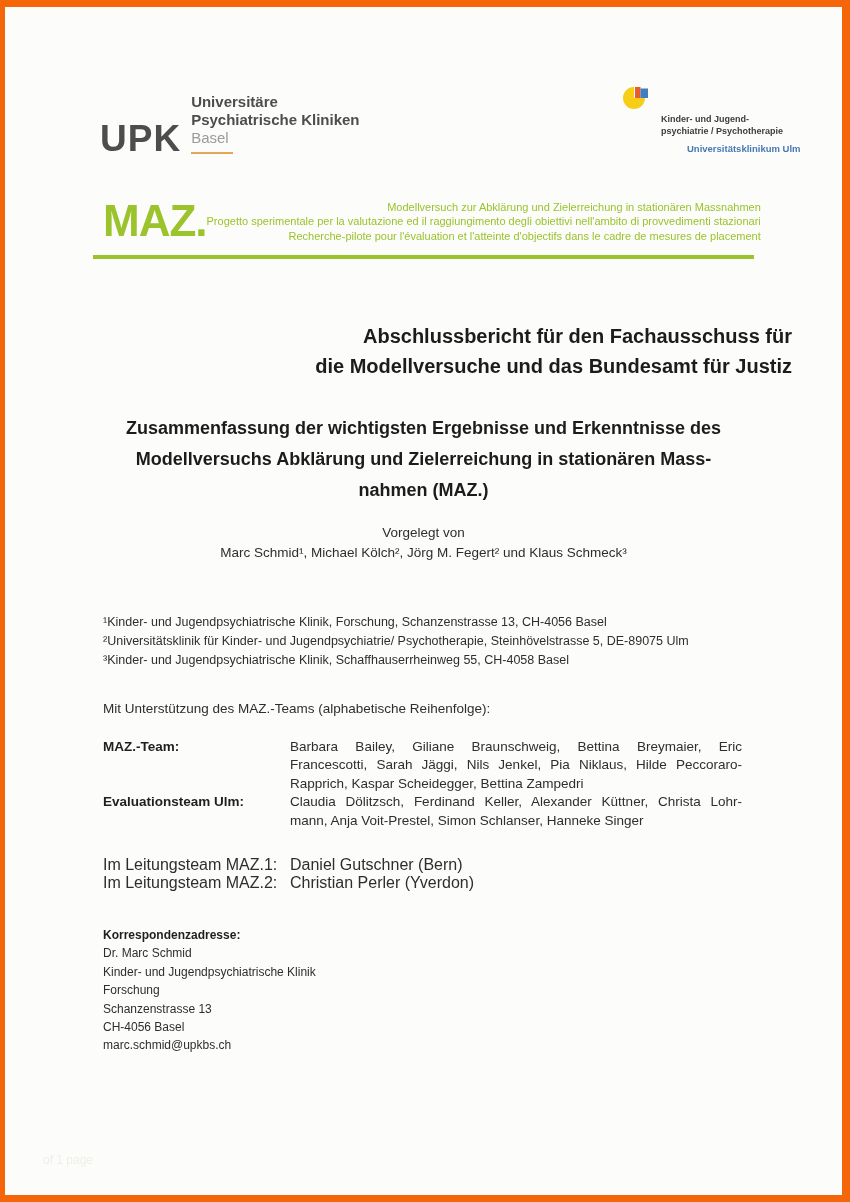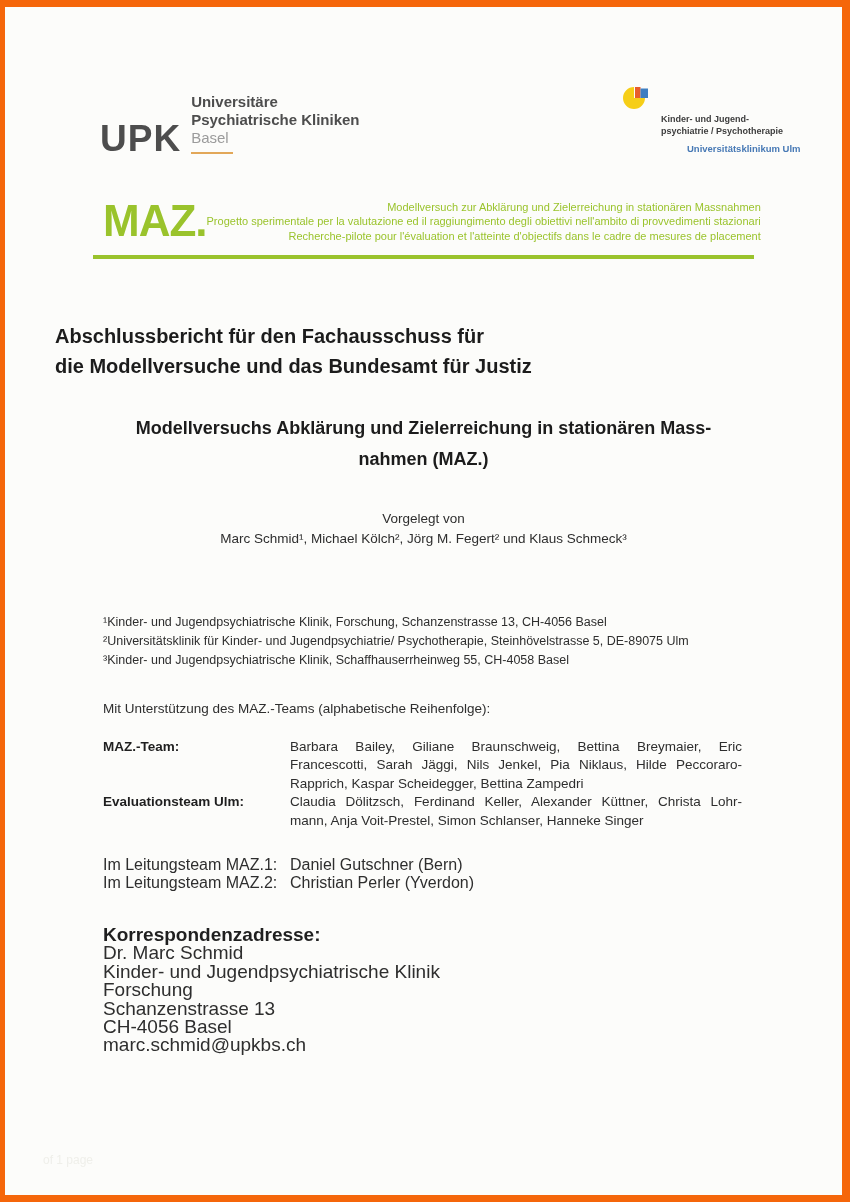--- a/index.html
+++ b/index.html
@@ -23,34 +23,34 @@
   .ulm-logo{position:absolute;left:618px;top:78px;width:160px;}
   .ulm-mark{position:absolute;left:0;top:0;}
   .ulm-text{position:absolute;left:38px;top:28px;font-size:9px;font-weight:bold;color:#3d3d3d;line-height:12px;white-space:nowrap;}
   .ulm-blue{margin-top:6px;font-size:9.5px;color:#4779B5;padding-left:26px;}
   
   .maz-row{position:absolute;left:98px;right:95px;top:192px;display:flex;justify-content:space-between;align-items:flex-end;}
   .maz-word{font-size:44px;font-weight:800;color:#9AC32C;line-height:1;letter-spacing:-1px;}
   .maz-taglines{text-align:right;font-size:11px;color:#9AC32C;line-height:14.5px;white-space:nowrap;}
   .green-rule{position:absolute;left:88px;right:88px;top:248px;height:4px;background:#9AC32C;}
   
-  .doc-title{position:absolute;left:50px;right:50px;top:314px;text-align:left;font-size:20px;font-weight:bold;color:#1c1c1c;line-height:30px;}
+  .doc-title{position:absolute;left:50px;right:50px;top:314px;text-align:right;font-size:20px;font-weight:bold;color:#1c1c1c;line-height:30px;}
   .doc-subtitle{position:absolute;left:50px;right:50px;top:406px;text-align:center;font-size:18px;font-weight:bold;color:#1c1c1c;line-height:31px;}
-  .presented{position:absolute;left:50px;right:50px;top:502px;text-align:center;font-size:13.5px;color:#2e2e2e;line-height:20px;}
+  .presented{position:absolute;left:50px;right:50px;top:516px;text-align:center;font-size:13.5px;color:#2e2e2e;line-height:20px;}
   
   .footnotes{position:absolute;left:98px;top:606px;font-size:12.5px;color:#2e2e2e;line-height:19px;white-space:nowrap;}
   
   .support-intro{position:absolute;left:98px;top:694px;font-size:13.5px;color:#2e2e2e;}
   .team{position:absolute;left:98px;right:100px;top:731px;display:grid;grid-template-columns:187px 1fr;font-size:13.5px;color:#2e2e2e;line-height:18.4px;align-items:start;}
   .t-label{font-weight:bold;color:#1f1f1f;}
   .jline{text-align:justify;text-align-last:justify;}
   .jline.last{text-align-last:left;}
   .leadership{position:absolute;left:98px;top:849px;display:grid;grid-template-columns:187px auto;font-size:16px;color:#2e2e2e;line-height:18.4px;}
   
-  .correspondence{position:absolute;left:98px;top:919px;font-size:19px;color:#2e2e2e;line-height:18.4px;}
+  .correspondence{position:absolute;left:98px;top:919px;font-size:12px;color:#2e2e2e;line-height:18.4px;}
   .corr-heading{font-weight:bold;color:#1f1f1f;}
   
   .watermark{position:absolute;left:38px;top:1146px;font-size:12px;color:#EFEFEA;filter:blur(0.6px);}
 </style>
 </head>
 <body>
 
 <div class="page">
 
   <div class="upk-logo">
@@ -85,20 +85,21 @@
     </div>
   </div>
   <div class="green-rule"></div>
 
   <div class="doc-title">
     <div>Abschlussbericht für den Fachausschuss für</div>
     <div>die Modellversuche und das Bundesamt für Justiz</div>
   </div>
 
   <div class="doc-subtitle">
+    <div>Zusammenfassung der wichtigsten Ergebnisse und Erkenntnisse des</div>
     <div>Modellversuchs Abklärung und Zielerreichung in stationären Mass-</div>
     <div>nahmen (MAZ.)</div>
   </div>
 
   <div class="presented">
     <div>Vorgelegt von</div>
     <div>Marc Schmid¹, Michael Kölch², Jörg M. Fegert² und Klaus Schmeck³</div>
   </div>
 
   <div class="footnotes">

